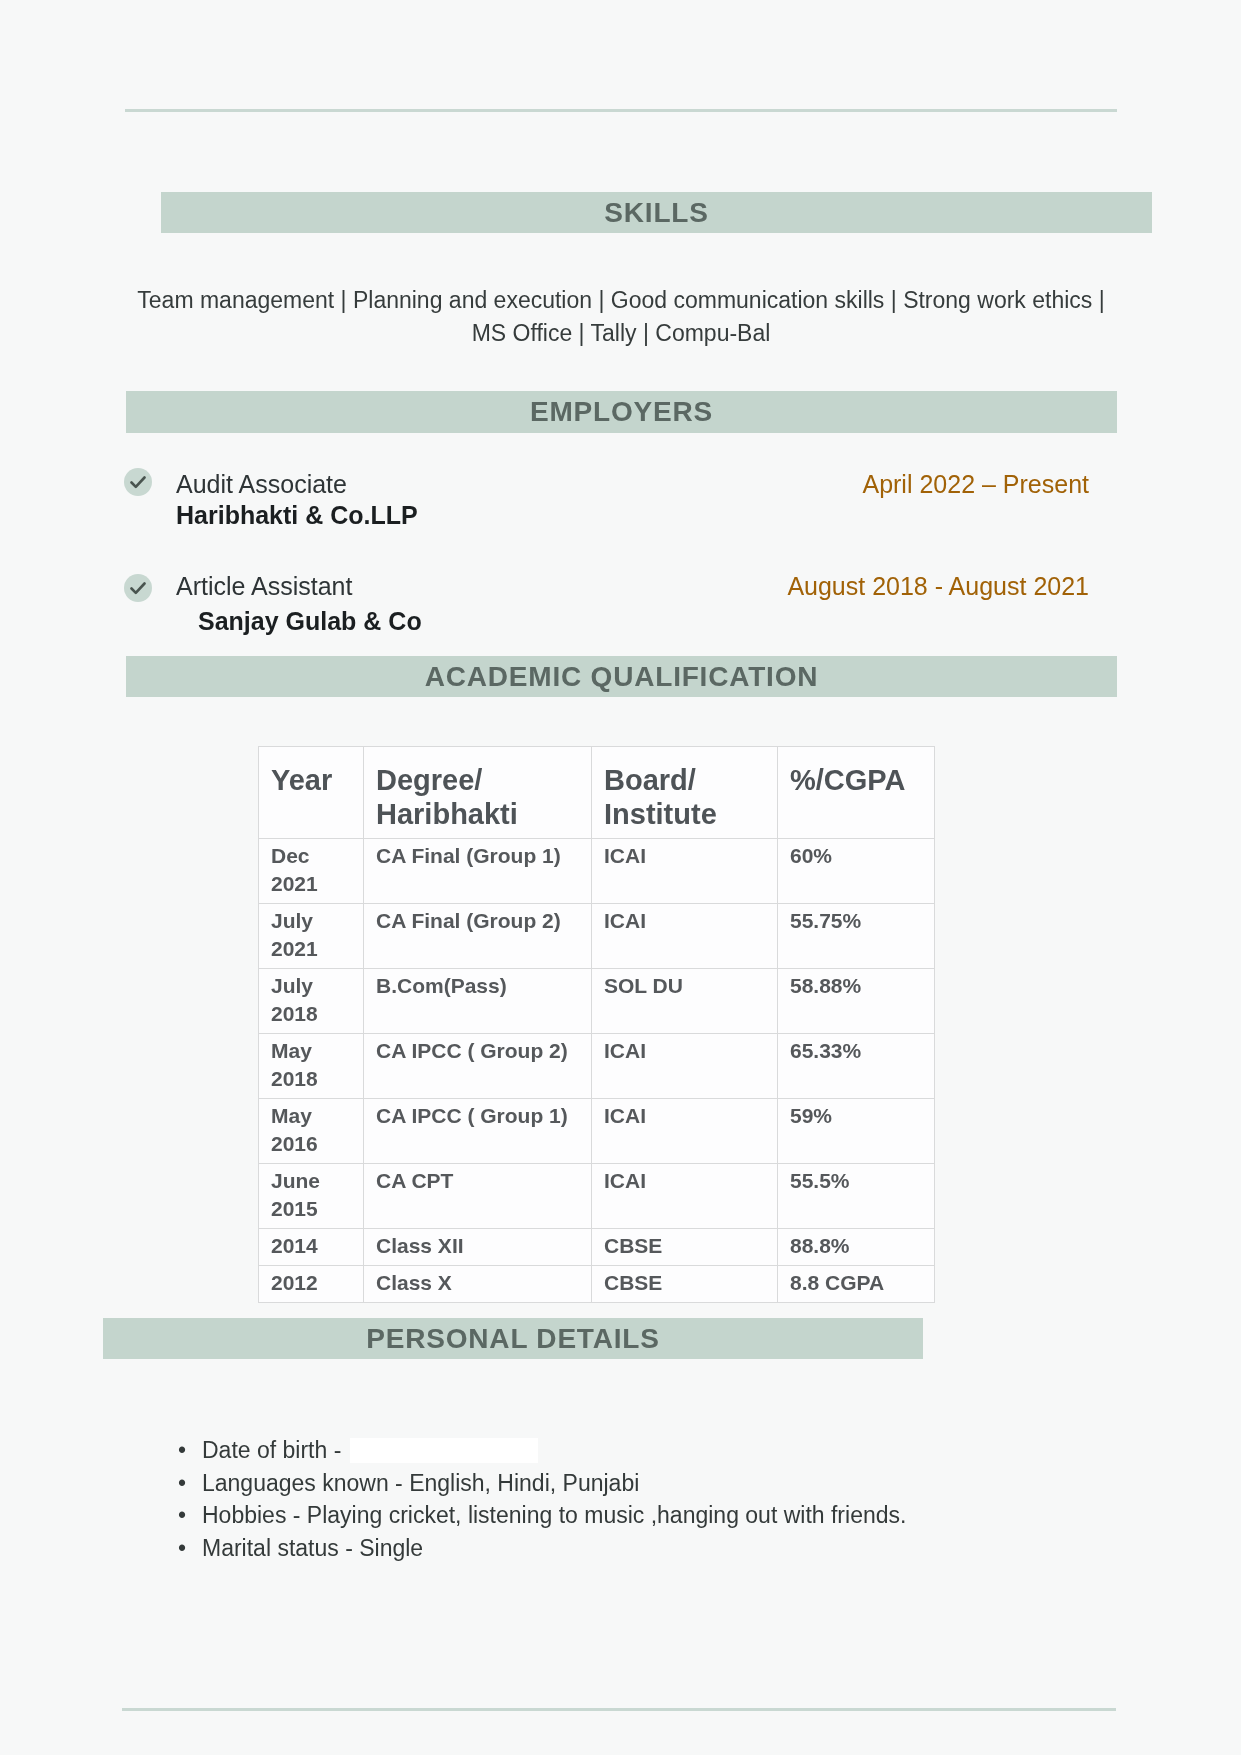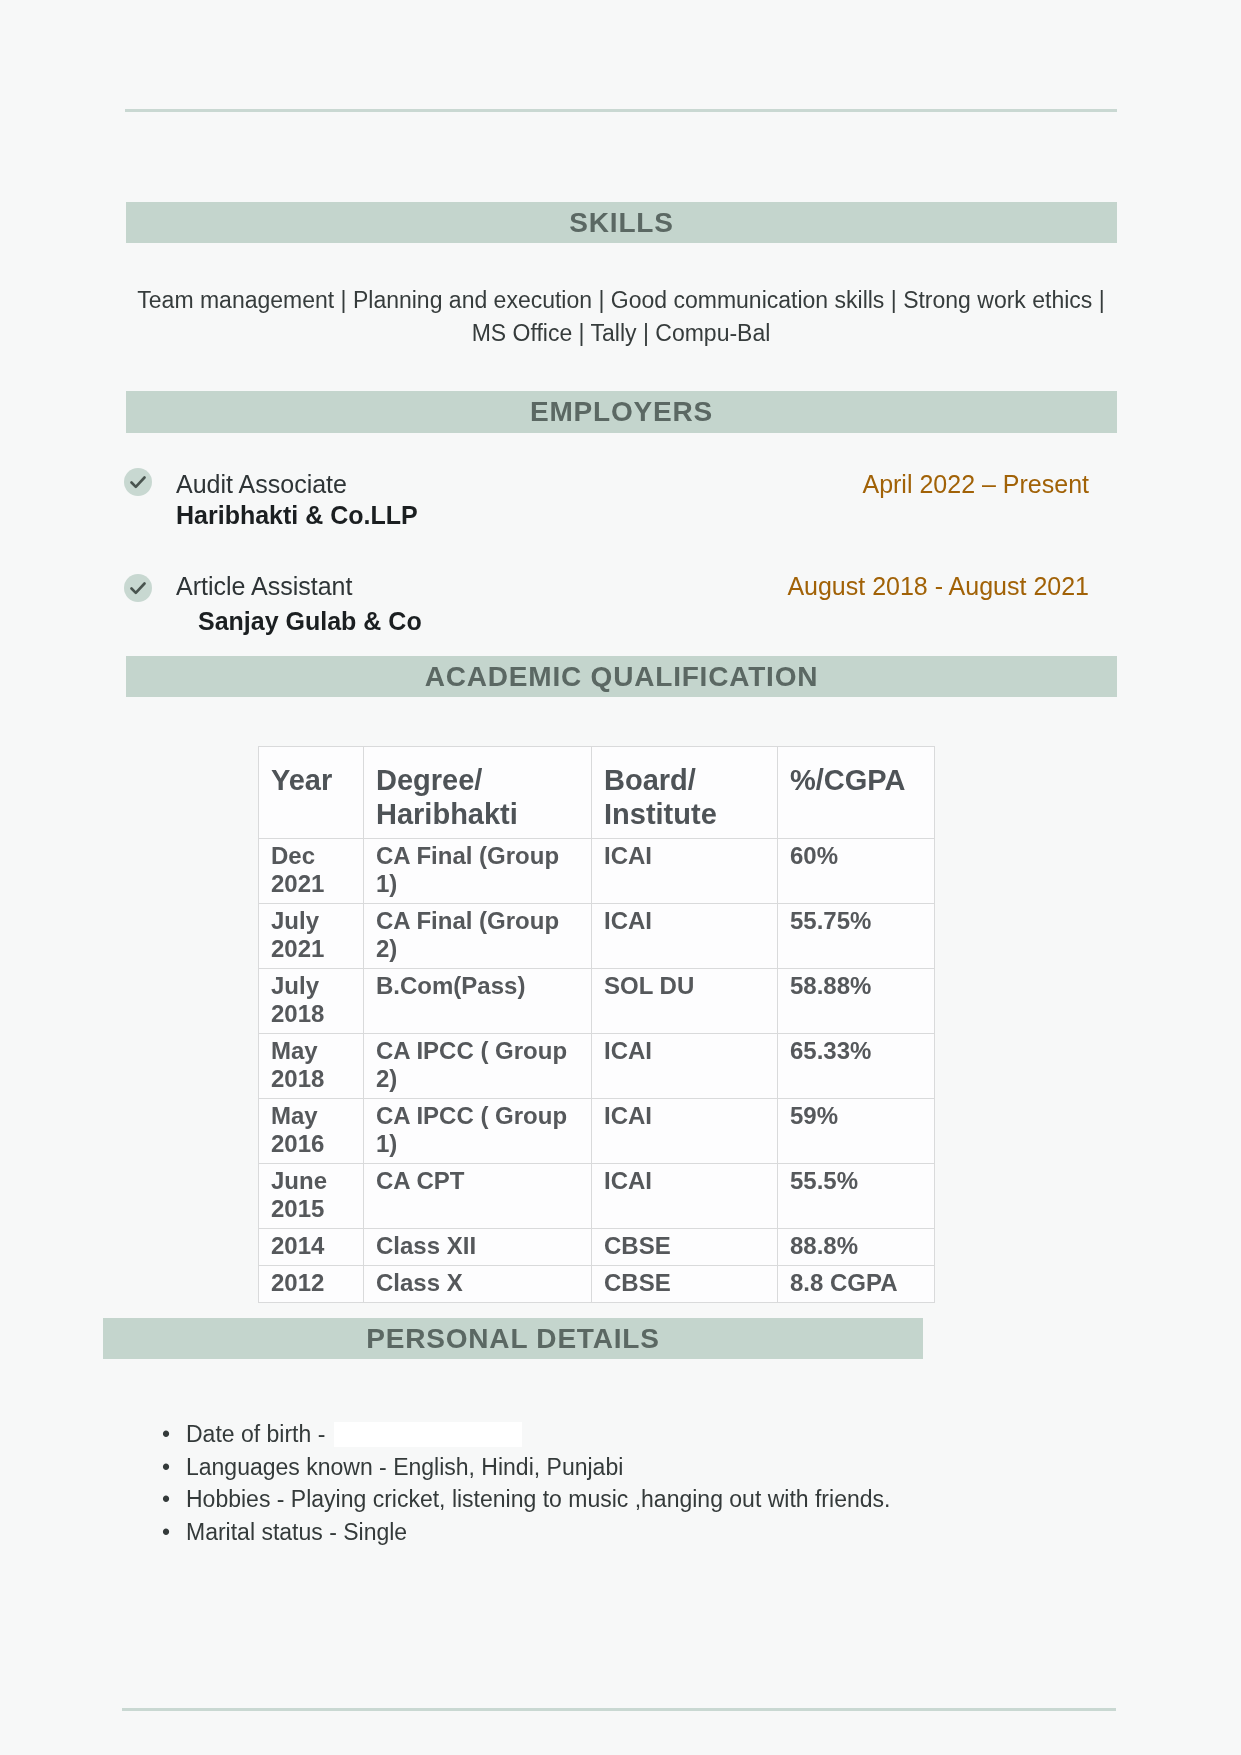--- a/index.html
+++ b/index.html
@@ -18,21 +18,21 @@
   .rule-bottom{left:122px;top:1708px;width:994px;}
   
   .section-bar{
     left:126px;width:991px;height:41px;
     background:#c4d5cd;
     display:flex;align-items:center;justify-content:center;
   }
   .section-bar .section-title{
     font-size:28px;font-weight:700;color:#5b6863;letter-spacing:0.8px;
   }
-  .bar-skills{top:202px;}
+  .bar-skills{top:192px;margin-left:35px;}
   .bar-employers{top:391px;height:42px;}
   .bar-academic{top:656px;}
   .bar-personal{left:103px;top:1318px;width:820px;}
   
   .skills-text{
     left:121px;top:284px;width:1000px;
     text-align:center;font-size:23px;line-height:33px;color:#363c3c;
   }
   
   .job-check{
@@ -65,25 +65,25 @@
     border:1px solid #d9dadb;
     vertical-align:top;text-align:left;
     overflow-wrap:break-word;
   }
   table.qual tr{border-bottom:1px solid #e6e6e8;}
   table.qual th{
     font-size:29px;line-height:34px;font-weight:700;color:#4e5357;
     padding:16px 10px 7px 12px;
   }
   table.qual td{
-    font-size:24px;line-height:28px;font-weight:700;color:#55585b;
+    font-size:21px;line-height:28px;font-weight:700;color:#55585b;
     padding:3px 10px 5px 12px;
   }
   
-  .pd-list{left:162px;top:1418px;width:960px;margin:0;padding:0;list-style:none;}
+  .pd-list{left:162px;top:1418px;width:960px;margin:16px;padding:0;list-style:none;}
   .pd-list li{
     position:relative;
     font-size:23px;line-height:32.6px;color:#343a3a;
     padding-left:24px;
   }
   .pd-list li::before{
     content:"•";position:absolute;left:0;top:0;
     font-size:23px;color:#343a3a;
   }
   .redacted-box{

